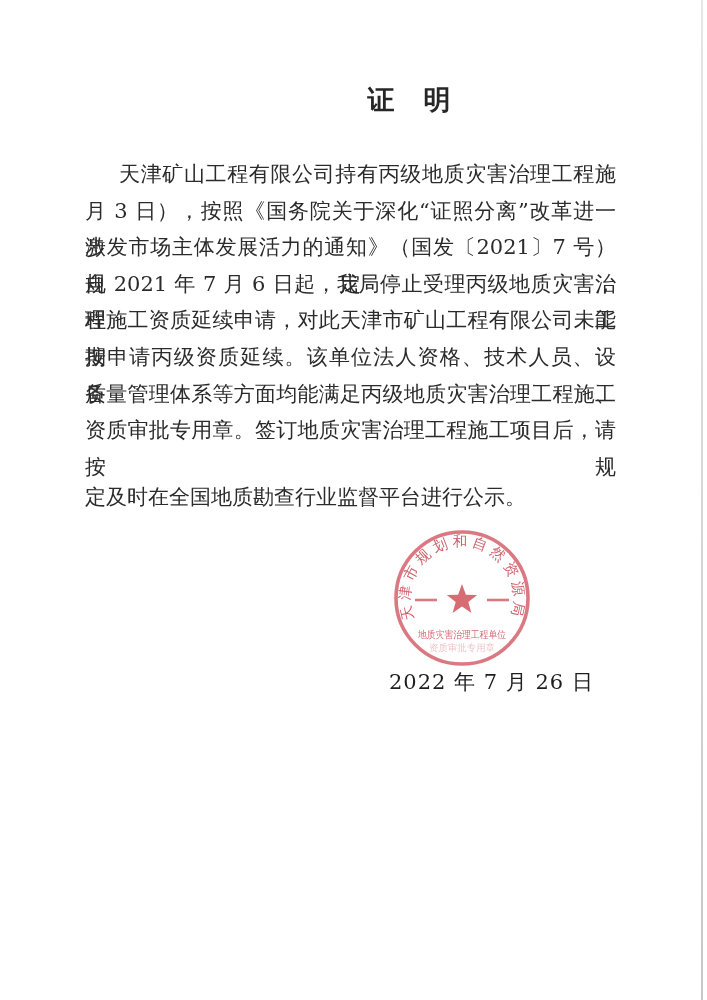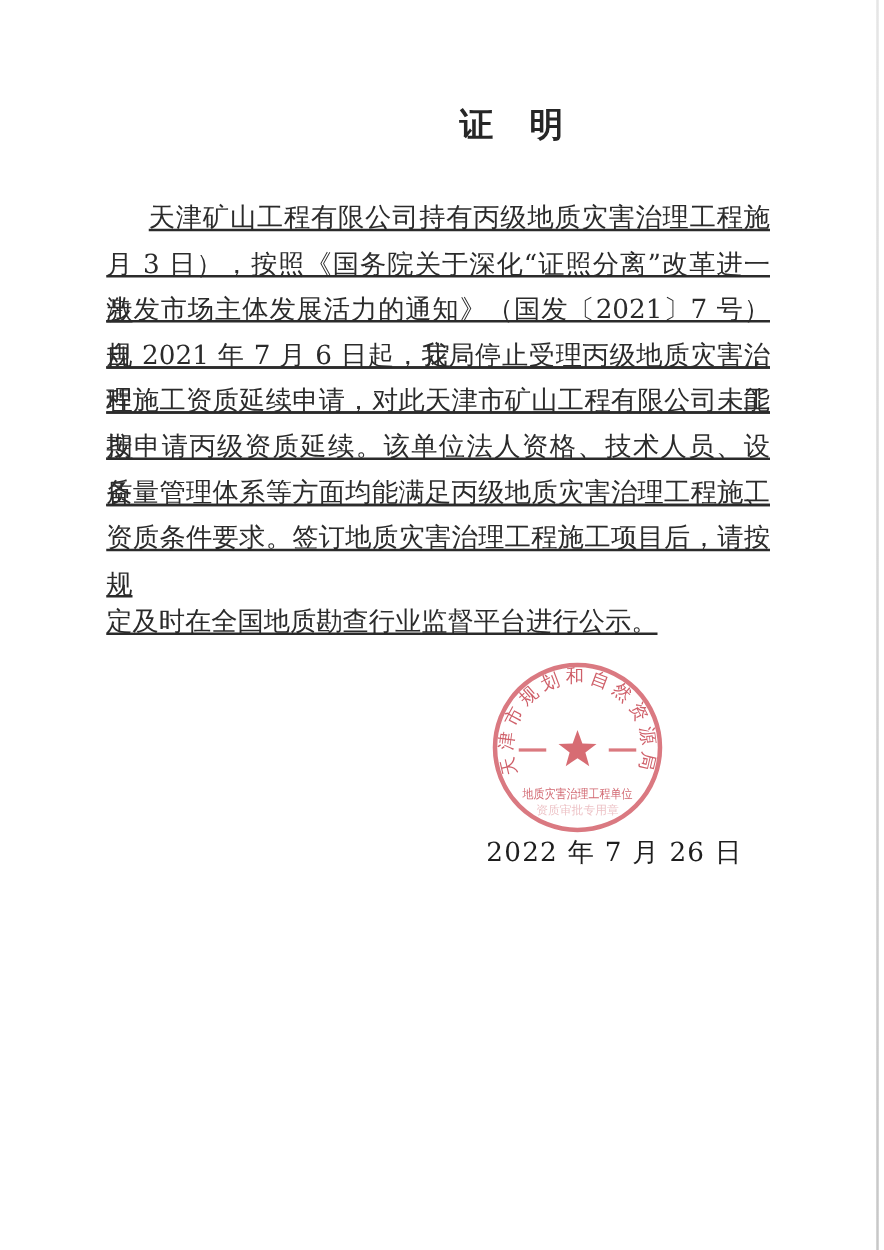--- a/index.html
+++ b/index.html
@@ -34,21 +34,20 @@
     width: 531px;
     font-size: 21px;
     color: #2b2b2b;
   }
   .body-line {
     height: 36.6px;
     line-height: 36.6px;
     text-align: justify;
     text-align-last: justify;
     text-justify: inter-character;
-    text-decoration: underline;
   }
   .body-line:first-child { text-indent: 34px; }
   .body-line:last-child  { text-align-last: left; margin-top: 30px; }
   .seal {
     position: absolute;
     left: 387px;
     top: 523px;
     width: 150px;
     height: 150px;
     z-index: 1;
@@ -83,21 +82,21 @@
   <div class="doc-title">证　明</div>
 
   <div class="doc-body">
       <div class="body-line">天津矿山工程有限公司持有丙级地质灾害治理工程施</div>
       <div class="body-line">月 3 日），按照《国务院关于深化“证照分离”改革进一步</div>
       <div class="body-line">激发市场主体发展活力的通知》（国发〔2021〕7 号）规定，</div>
       <div class="body-line">自 2021 年 7 月 6 日起，我局停止受理丙级地质灾害治理工</div>
       <div class="body-line">程施工资质延续申请，对此天津市矿山工程有限公司未能按</div>
       <div class="body-line">期申请丙级资质延续。该单位法人资格、技术人员、设备、</div>
       <div class="body-line">质量管理体系等方面均能满足丙级地质灾害治理工程施工</div>
-      <div class="body-line">资质条件要求。签订地质灾害治理工程施工项目后，请按规</div>
+      <div class="body-line">资质审批专用章。签订地质灾害治理工程施工项目后，请按规</div>
       <div class="body-line">定及时在全国地质勘查行业监督平台进行公示。</div>
     </div>
 
   <div class="seal">
     <svg viewBox="0 0 150 150" xmlns="http://www.w3.org/2000/svg">
       <defs>
         <path id="sealArc" d="M 31.4 103.3 A 52 52 0 1 1 118.6 103.3" fill="none"></path>
       </defs>
       <circle cx="75" cy="75" r="66" fill="none" stroke="#d4616b" stroke-width="3.6" opacity="0.85"></circle>
       <text font-size="14.5" fill="#ca4e59" opacity="0.9" letter-spacing="4.2">

